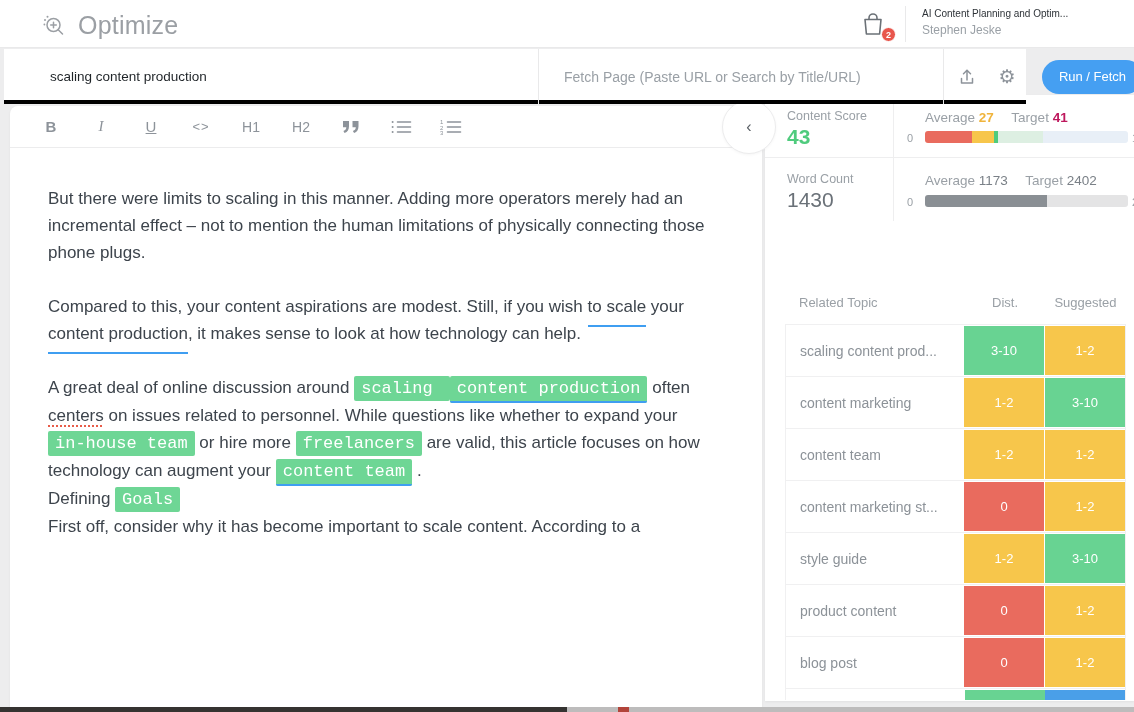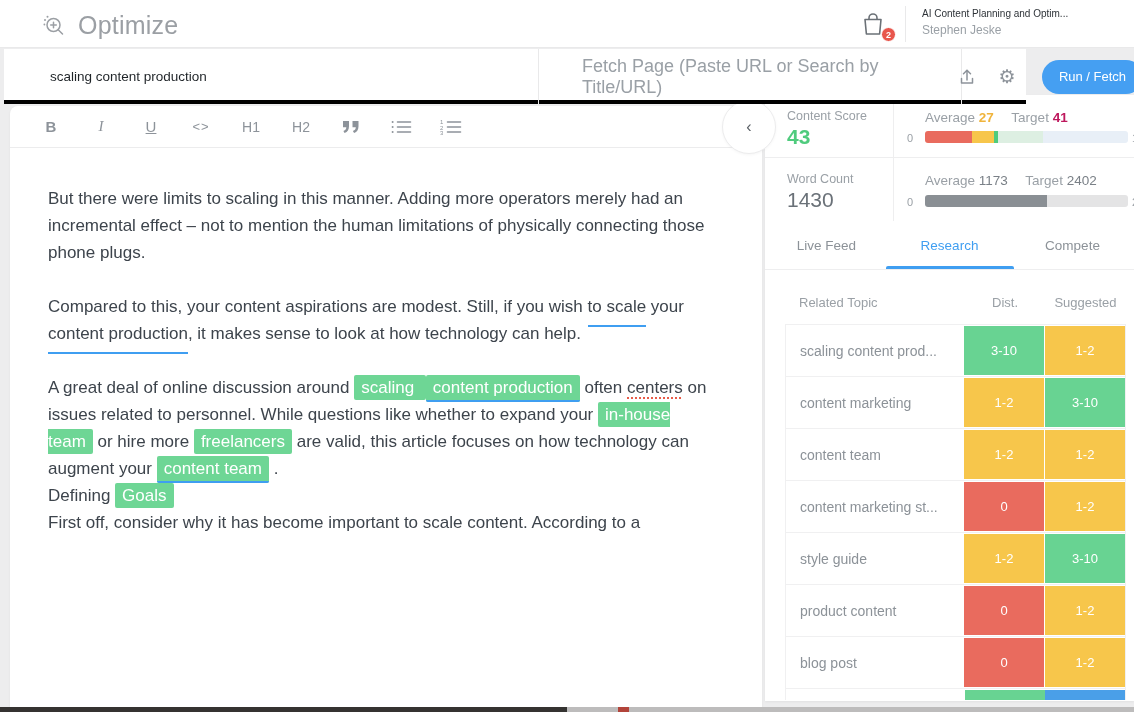--- a/index.html
+++ b/index.html
@@ -32,21 +32,21 @@
   .querybar {
     position:absolute; left:4px; top:49px; width:1022px; height:55px;
     background:#fff; border-bottom:4px solid #000000; z-index:6;
   }
   .topic-input {
     position:absolute; left:0; top:0; width:535px; height:55px; border-right:1px solid #e9e9ea;
     display:flex; align-items:center; padding-left:46px; font-size:13.5px; color:#1f2428;
   }
   .fetch-input {
     position:absolute; left:536px; top:0; width:404px; height:55px; border-right:1px solid #e9e9ea;
-    display:flex; align-items:center; padding-left:24px; font-size:18px; color:#9aa0a6;margin-left:18px;
+    display:flex; align-items:center; padding-left:24px; font-size:14px; color:#9aa0a6;
   }
   .qb-icons { position:absolute; left:942px; top:0; height:55px; display:flex; align-items:center; gap:14px; padding-left:8px; }
   .icon-btn { width:26px; height:26px; display:flex; align-items:center; justify-content:center; color:#8d939a; cursor:pointer; }
   .gear-glyph { font-size:19px; color:#8d939a; }
   .run-btn {
     margin-left:8px; width:101px; height:34px; border-radius:17px; border:none;
     background:#459ff2; color:#fff; font-size:13px; font-family:inherit; cursor:pointer;
   }
   
   .editor-card {
@@ -73,21 +73,21 @@
   }
   .editor-scrollbar {
     position:absolute; left:744px; top:58px; width:10px; height:46px;
     background:#c2c2c4; border-radius:5px; z-index:5; cursor:grab;
   }
   .editor-content {
     padding:37px 50px 0 38px; font-size:17px; line-height:27px; color:#3d444c;
   }
   .editor-content p { margin:0 0 27px 0; }
   .editor-content p.tight { margin-bottom:0; }
-  .seg-hl { background:#6ed695; color:#fff; padding:3px 7px; border-radius:2px; }
+  .seg-hl { background:#6ed695; color:#fff; padding:3px 7px; border-radius:2px;font-family:Liberation Mono, monospace; }
   .seg-hl-link { border-bottom:2px solid #3f9ef1; }
   .seg-link { border-bottom:2px solid #3f9ef1; padding-bottom:9px; }
   .seg-squiggle {
     text-decoration:underline dotted #e85c49;
     text-decoration-thickness:2px; text-underline-offset:4px;
   }
   
   .right-panel {
     position:absolute; left:765px; top:95px; width:369px; height:606px;
     background:#fff; border-radius:6px 0 0 0; overflow:hidden; box-shadow:0 1px 3px rgba(0,0,0,.05);
@@ -278,25 +278,20 @@
     <span>Target</span>
     <span class="stat-num num-gray">2402</span>
   </div>
   <div class="bar-zero" style="top:101px">0</div>
   <div class="stat-bar" style="top:100px" id="word-bar">
       <span style="width: 60%; background: rgb(138, 143, 148);"></span>
       <span style="width: 40%; background: rgb(228, 228, 229);"></span>
     </div>
   <div class="bar-max" style="top:101px">2402</div>
 
-  <div class="tabs" id="tabs">
-      <div class="tab">Live Feed</div>
-      <div class="tab active">Research</div>
-      <div class="tab">Compete</div>
-    </div>
 
   <div class="rt-header">
     <div class="col-topic">Related Topic</div>
     <div class="col-dist">Dist.</div>
     <div class="col-sugg">Suggested</div>
   </div>
   <div class="rt-body" id="rt-body">
       <div class="rt-row">
         <div class="rt-topic">scaling content prod...</div>
         <div class="rt-cell" style="background: rgb(104, 211, 146);">3-10</div>

